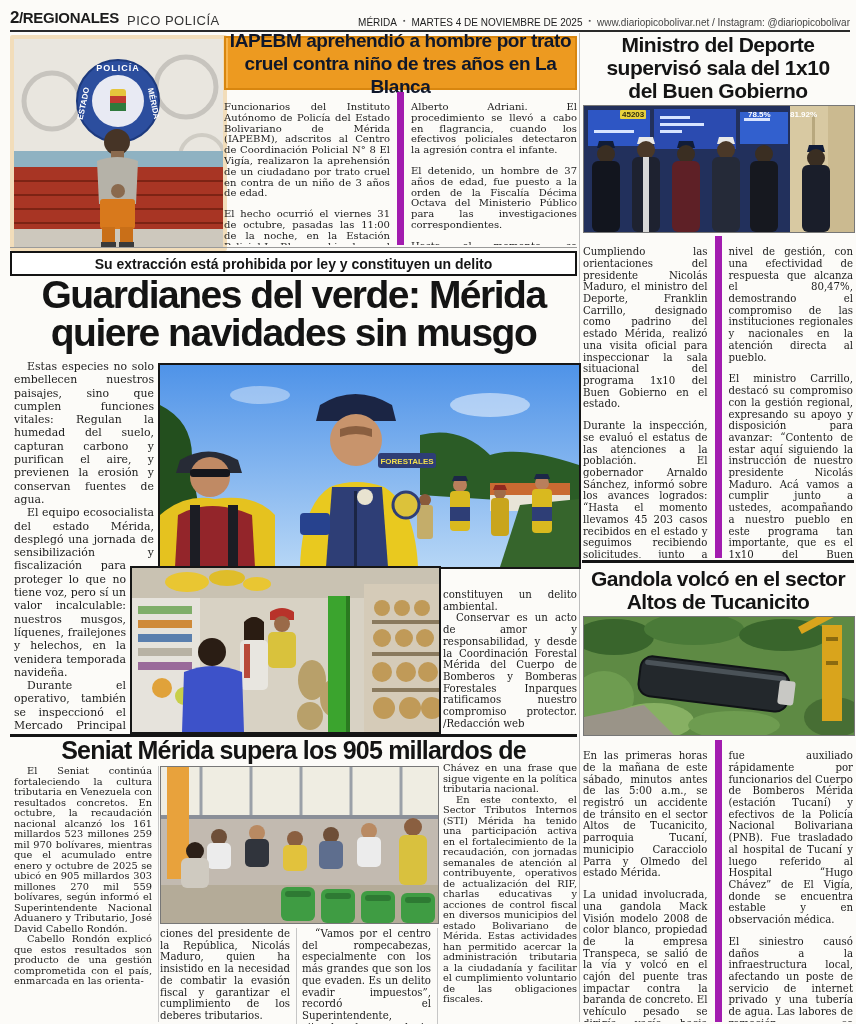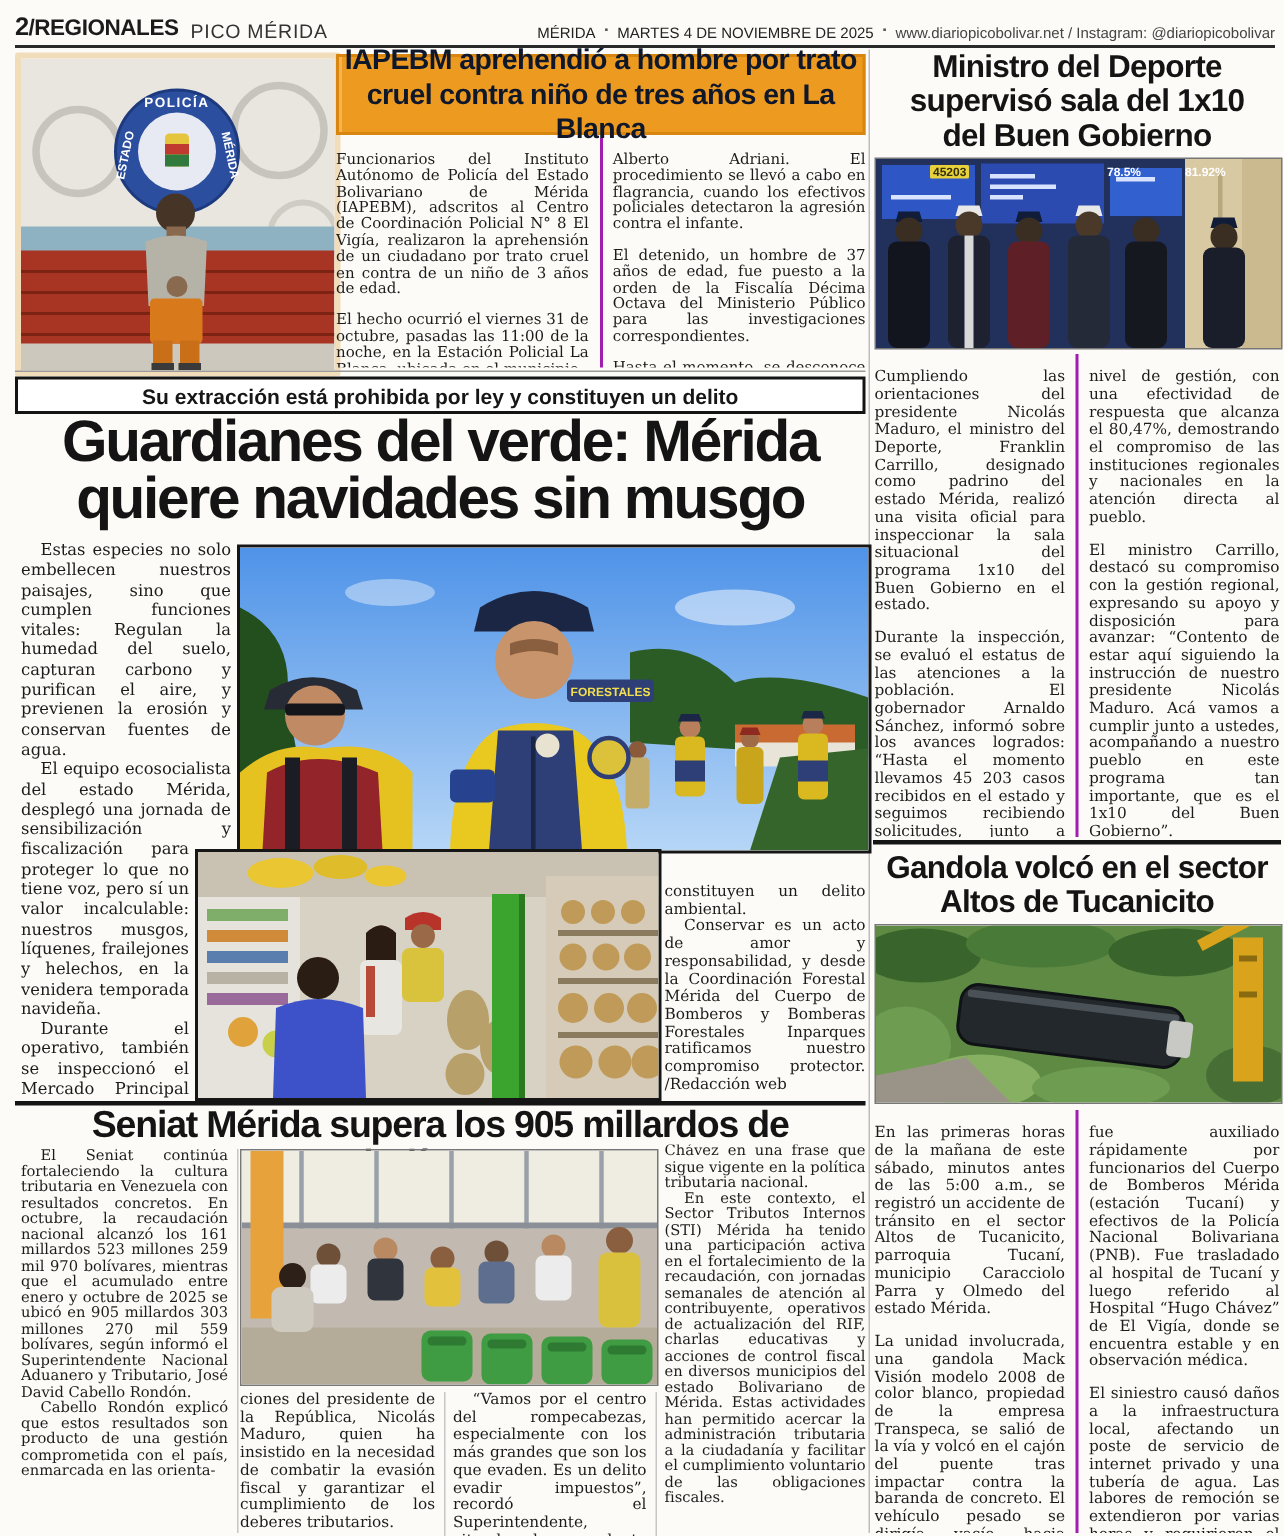--- a/index.html
+++ b/index.html
@@ -33,40 +33,40 @@
   .bt p{margin:0;text-indent:13px;}
   .bt p.cont{text-indent:0;}
   .default{font-size:10.2px;line-height:11.7px;}
   .mid{font-size:10px;line-height:10.8px;}
   .tight{font-size:9.8px;line-height:10.5px;}
   .loose{font-size:10.9px;line-height:13.3px;}
   .byline{font-family:"DejaVu Serif",serif;font-weight:normal;}
   .cols{position:absolute;display:flex;}
   .cols .c{flex:1;overflow:hidden;text-align:justify;}
   .cols .c1{padding-right:7px;}
-  .cols .c2{border-left:2px solid #a21caf;padding-left:7px;}
+  .cols .c2{border-left:7px solid #a21caf;padding-left:7px;}
   
   .photo{position:absolute;overflow:hidden;}
   .photo svg{display:block;width:100%;height:100%;}
   .bdr-dark{border:2px solid #161616;}
   .bdr-thin{border:1px solid #777;}
   .frame-peach{border:4px solid #f2ddba;border-radius:2px;}
   .svgtxt{font-family:"Liberation Sans",sans-serif;font-weight:bold;}
   .screen-val{position:absolute;font-family:"Liberation Sans",sans-serif;font-weight:bold;color:#fff;font-size:8px;}
   .chip{background:#e8d23c;color:#33300e;padding:0 2px;border-radius:1px;}
 </style>
 </head>
 <body>
 
 <div id="page">
 
   <header id="hdr">
     <div class="hdr-left">
       <span><span class="pgnum">2</span><span class="pgsec">/REGIONALES</span></span>
-      <span class="masthead">PICO MÉRIDA</span>
+      <span class="masthead">PICO POLICÍA</span>
     </div>
     <div class="hdr-right">
       <span>MÉRIDA</span>
       <span class="sep">▪</span>
       <span>MARTES 4 DE NOVIEMBRE DE 2025</span>
       <span class="sep">▪</span>
       <span class="lite">www.diariopicobolivar.net / Instagram: @diariopicobolivar</span>
     </div>
   </header>
 
@@ -396,21 +396,21 @@
               <rect x="-14" y="7" width="28" height="71" rx="6" fill="#16181f"></rect>
             </g>
           <g transform="translate(232,52)">
               <path d="M-9 -6 L9 -6 L7 -13 L-7 -13 Z" fill="#101c38"></path>
               <circle r="9" fill="#3a2e22"></circle>
               <rect x="-14" y="7" width="28" height="67" rx="6" fill="#1a1e2a"></rect>
             </g>
         </g>
       </svg>
       <span class="screen-val chip" style="left:36px;top:4px;">45203</span>
-      <span class="screen-val" style="left:154px;top:4px;">78.5%</span>
+      <span class="screen-val" style="left:164px;top:4px;">78.5%</span>
       <span class="screen-val" style="left:206px;top:4px;">81.92%</span>
     </div>
     <div class="cols default" style="left:583px;top:236px;width:270px;height:322px;">
       <div class="c c1">
         <p>Cumpliendo las orientaciones del presidente Nicolás Maduro, el ministro del Deporte, Franklin Carrillo, designado como padrino del estado Mérida, realizó una visita oficial para inspeccionar la sala situacional del programa 1x10 del Buen Gobierno en el estado.</p>
         <p>Durante la inspección, se evaluó el estatus de las atenciones a la población. El gobernador Arnaldo Sánchez, informó sobre los avances logrados: “Hasta el momento llevamos 45 203 casos recibidos en el estado y seguimos recibiendo solicitudes, junto a nuestro padrino, estamos trabajando para ir atendiendo cada uno de estos casos”.</p>
 
       </div>
       <div class="c c2">
         <p class="cont">nivel de gestión, con una efectividad de respuesta que alcanza el 80,47%, demostrando el compromiso de las instituciones regionales y nacionales en la atención directa al pueblo.</p>

